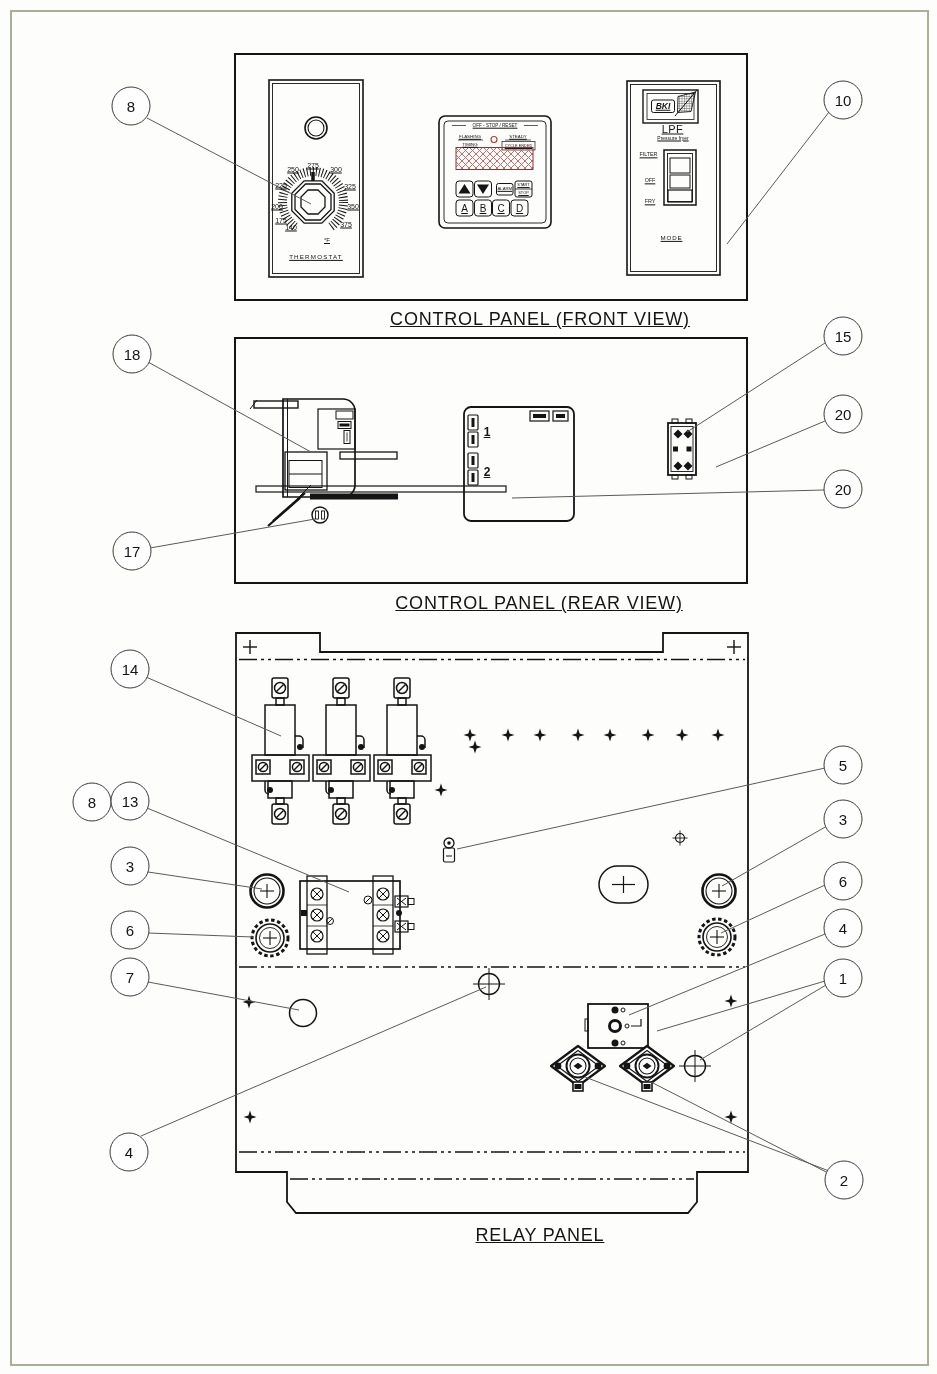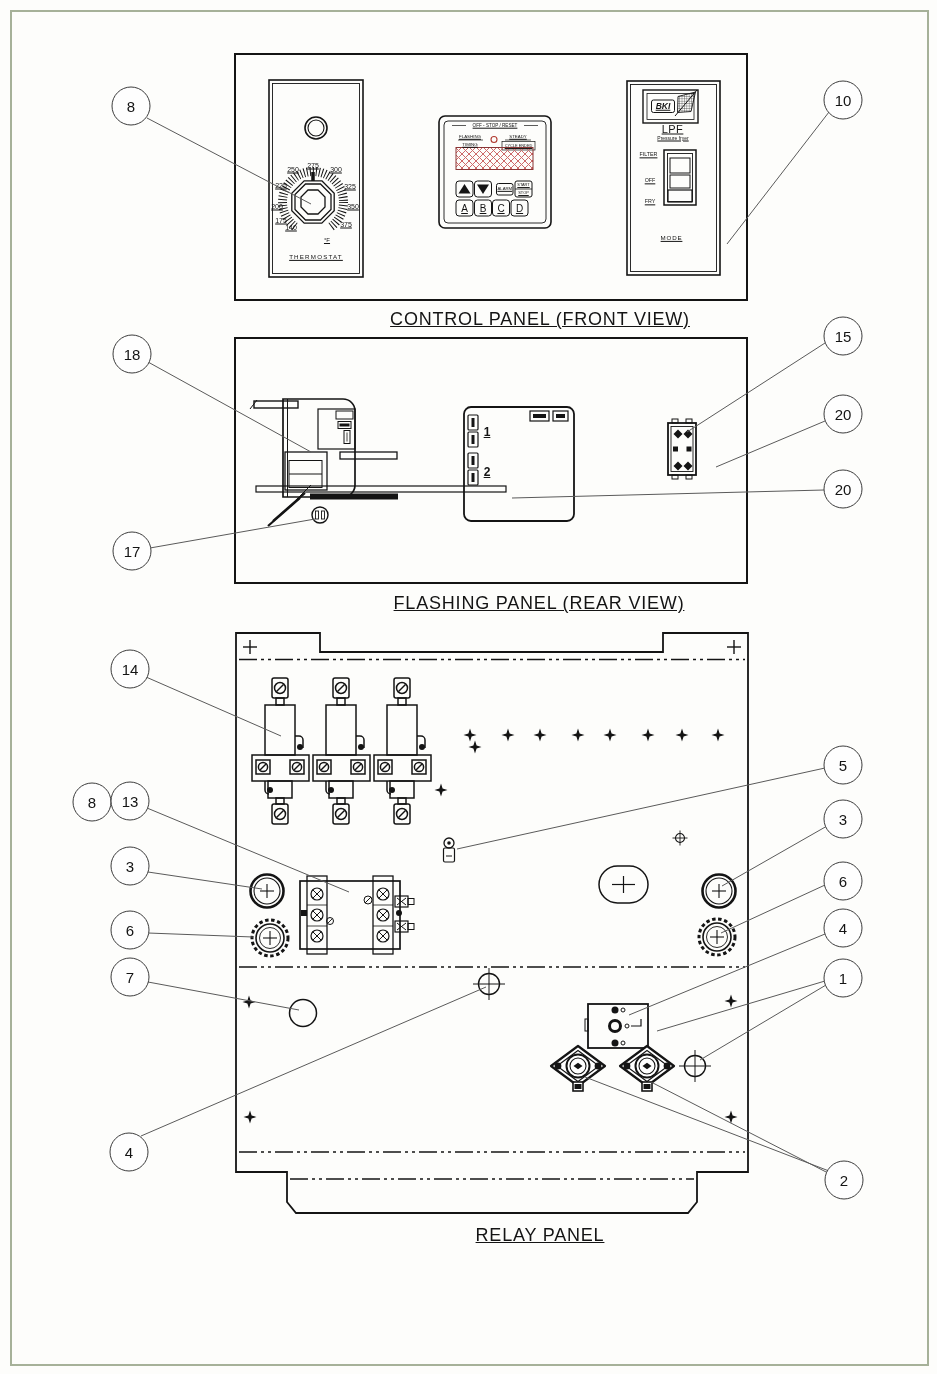--- a/index.html
+++ b/index.html
@@ -352,21 +352,21 @@
       <line x1="825" y1="885" x2="721" y2="933"></line>
       <line x1="825" y1="934" x2="629" y2="1015"></line>
       <line x1="825" y1="981" x2="657" y2="1031"></line>
       <line x1="826" y1="985" x2="700" y2="1060"></line>
       <line x1="829" y1="1171" x2="585" y2="1077"></line>
       <line x1="830" y1="1174" x2="651" y2="1082"></line>
     </g>
   </svg>
 
   <span class="t cap" style="left:492px;top:319px">CONTROL PANEL (FRONT VIEW)</span>
-  <span class="t cap" style="left:491px;top:603px">FLASHING PANEL (REAR VIEW)</span>
+  <span class="t cap" style="left:491px;top:603px">CONTROL PANEL (REAR VIEW)</span>
   <span class="t cap" style="left:492px;top:1235px">RELAY PANEL</span>
 
   <span class="t dial" style="left:291px;top:227px">140</span>
   <span class="t dial" style="left:281px;top:220px">175</span>
   <span class="t dial" style="left:277px;top:206px">200</span>
   <span class="t dial" style="left:281px;top:185px">225</span>
   <span class="t dial" style="left:293px;top:169px">250</span>
   <span class="t dial" style="left:313px;top:165px">275</span>
   <span class="t dial" style="left:336px;top:169px">300</span>
   <span class="t dial" style="left:350px;top:186px">325</span>

